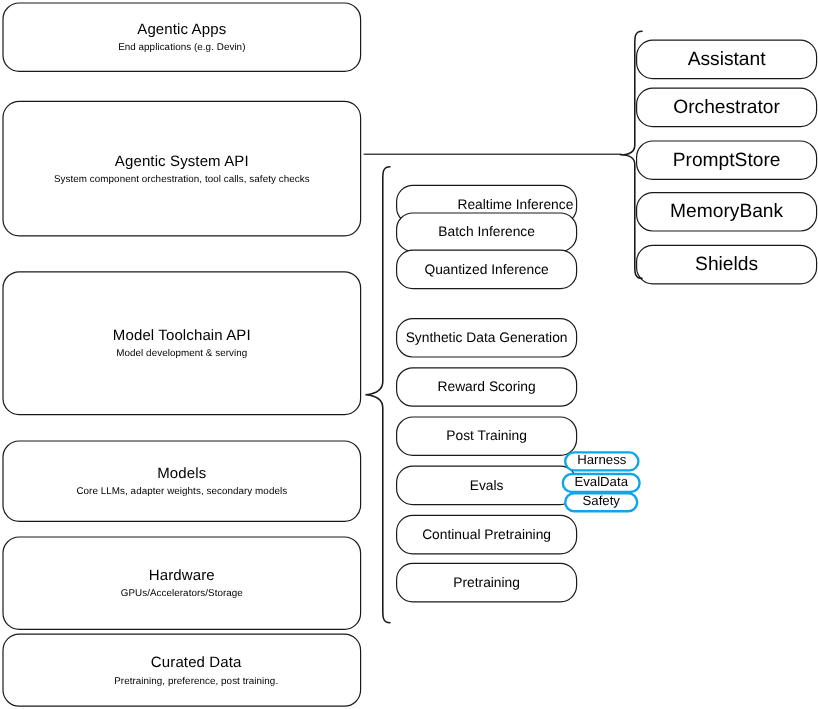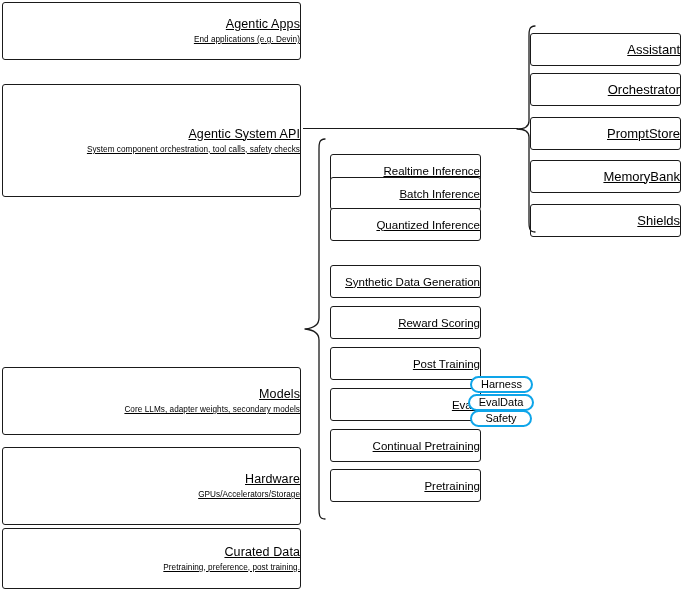--- a/index.html
+++ b/index.html
@@ -19,28 +19,27 @@
     height: 591px;
     overflow: hidden;
     background: #ffffff;
   }
 
   
   .rbox {
     position: absolute;
     box-sizing: border-box;
     border: 1px solid #1a1a1a;
-    border-radius: 3px;
+    border-radius: 14px;
     background: #ffffff;
     display: flex;
     flex-direction: column;
-    align-items: flex-end;
+    align-items: center;
     justify-content: center;
     text-align: center;
-    text-decoration: underline;
   }
 
   
   .layer-box {
     left: 2px;
     width: 299px;
   }
   .layer-title {
     font-size: 12.5px;
     line-height: 16px;
@@ -66,21 +65,21 @@
     line-height: 14px;
   }
 
   
   .right-box {
     left: 530px;
     width: 151px;
     height: 33px;
   }
   .right-label {
-    font-size: 13px;
+    font-size: 16px;
     line-height: 14px;
   }
 
   
   .pill {
     position: absolute;
     box-sizing: border-box;
     border: 2px solid #0ea5e9;
     border-radius: 999px;
     background: #ffffff;
@@ -115,20 +114,24 @@
   <div class="rbox layer-box" style="top:2px; height:58px;">
     <div class="layer-title">Agentic Apps</div>
     <div class="layer-sub">End applications (e.g. Devin)</div>
   </div>
 
   <div class="rbox layer-box" style="top:84px; height:113px;">
     <div class="layer-title">Agentic System API</div>
     <div class="layer-sub">System component orchestration, tool calls, safety checks</div>
   </div>
 
+  <div class="rbox layer-box" style="top:226px; height:120px;">
+    <div class="layer-title">Model Toolchain API</div>
+    <div class="layer-sub">Model development &amp; serving</div>
+  </div>
 
   <div class="rbox layer-box" style="top:367px; height:68px;">
     <div class="layer-title">Models</div>
     <div class="layer-sub">Core LLMs, adapter weights, secondary models</div>
   </div>
 
   <div class="rbox layer-box" style="top:447px; height:78px;">
     <div class="layer-title">Hardware</div>
     <div class="layer-sub">GPUs/Accelerators/Storage</div>
   </div>

